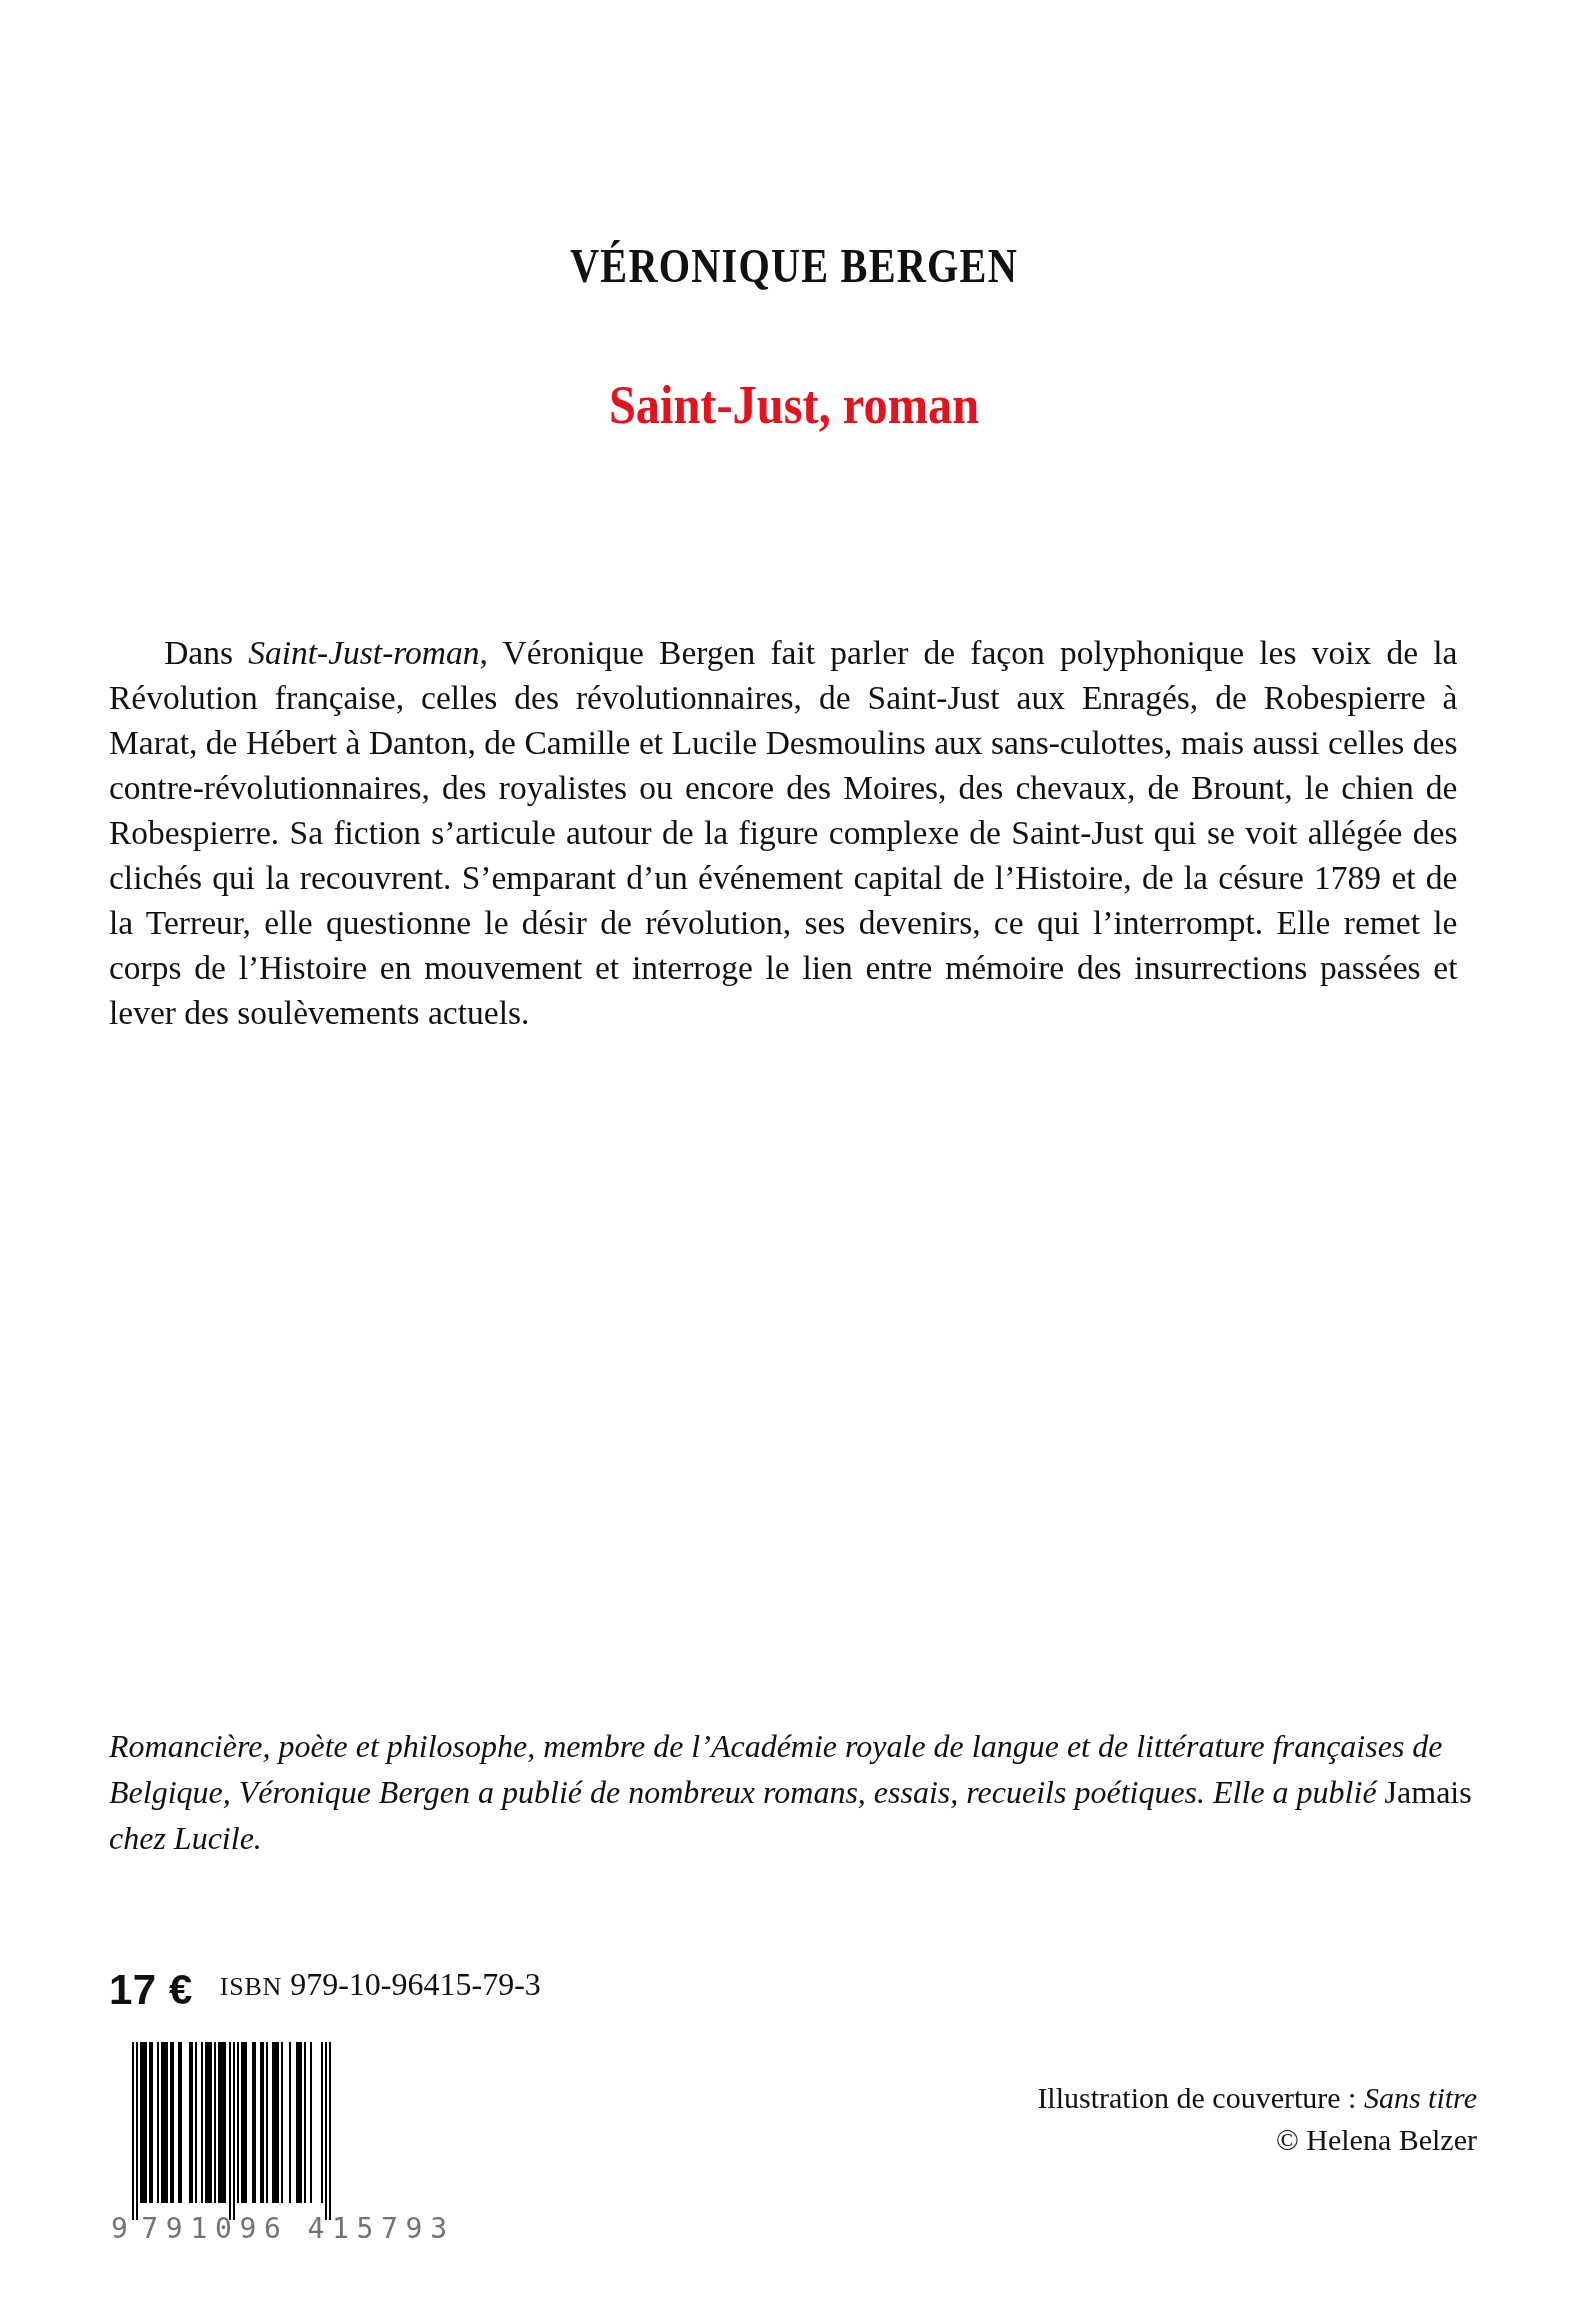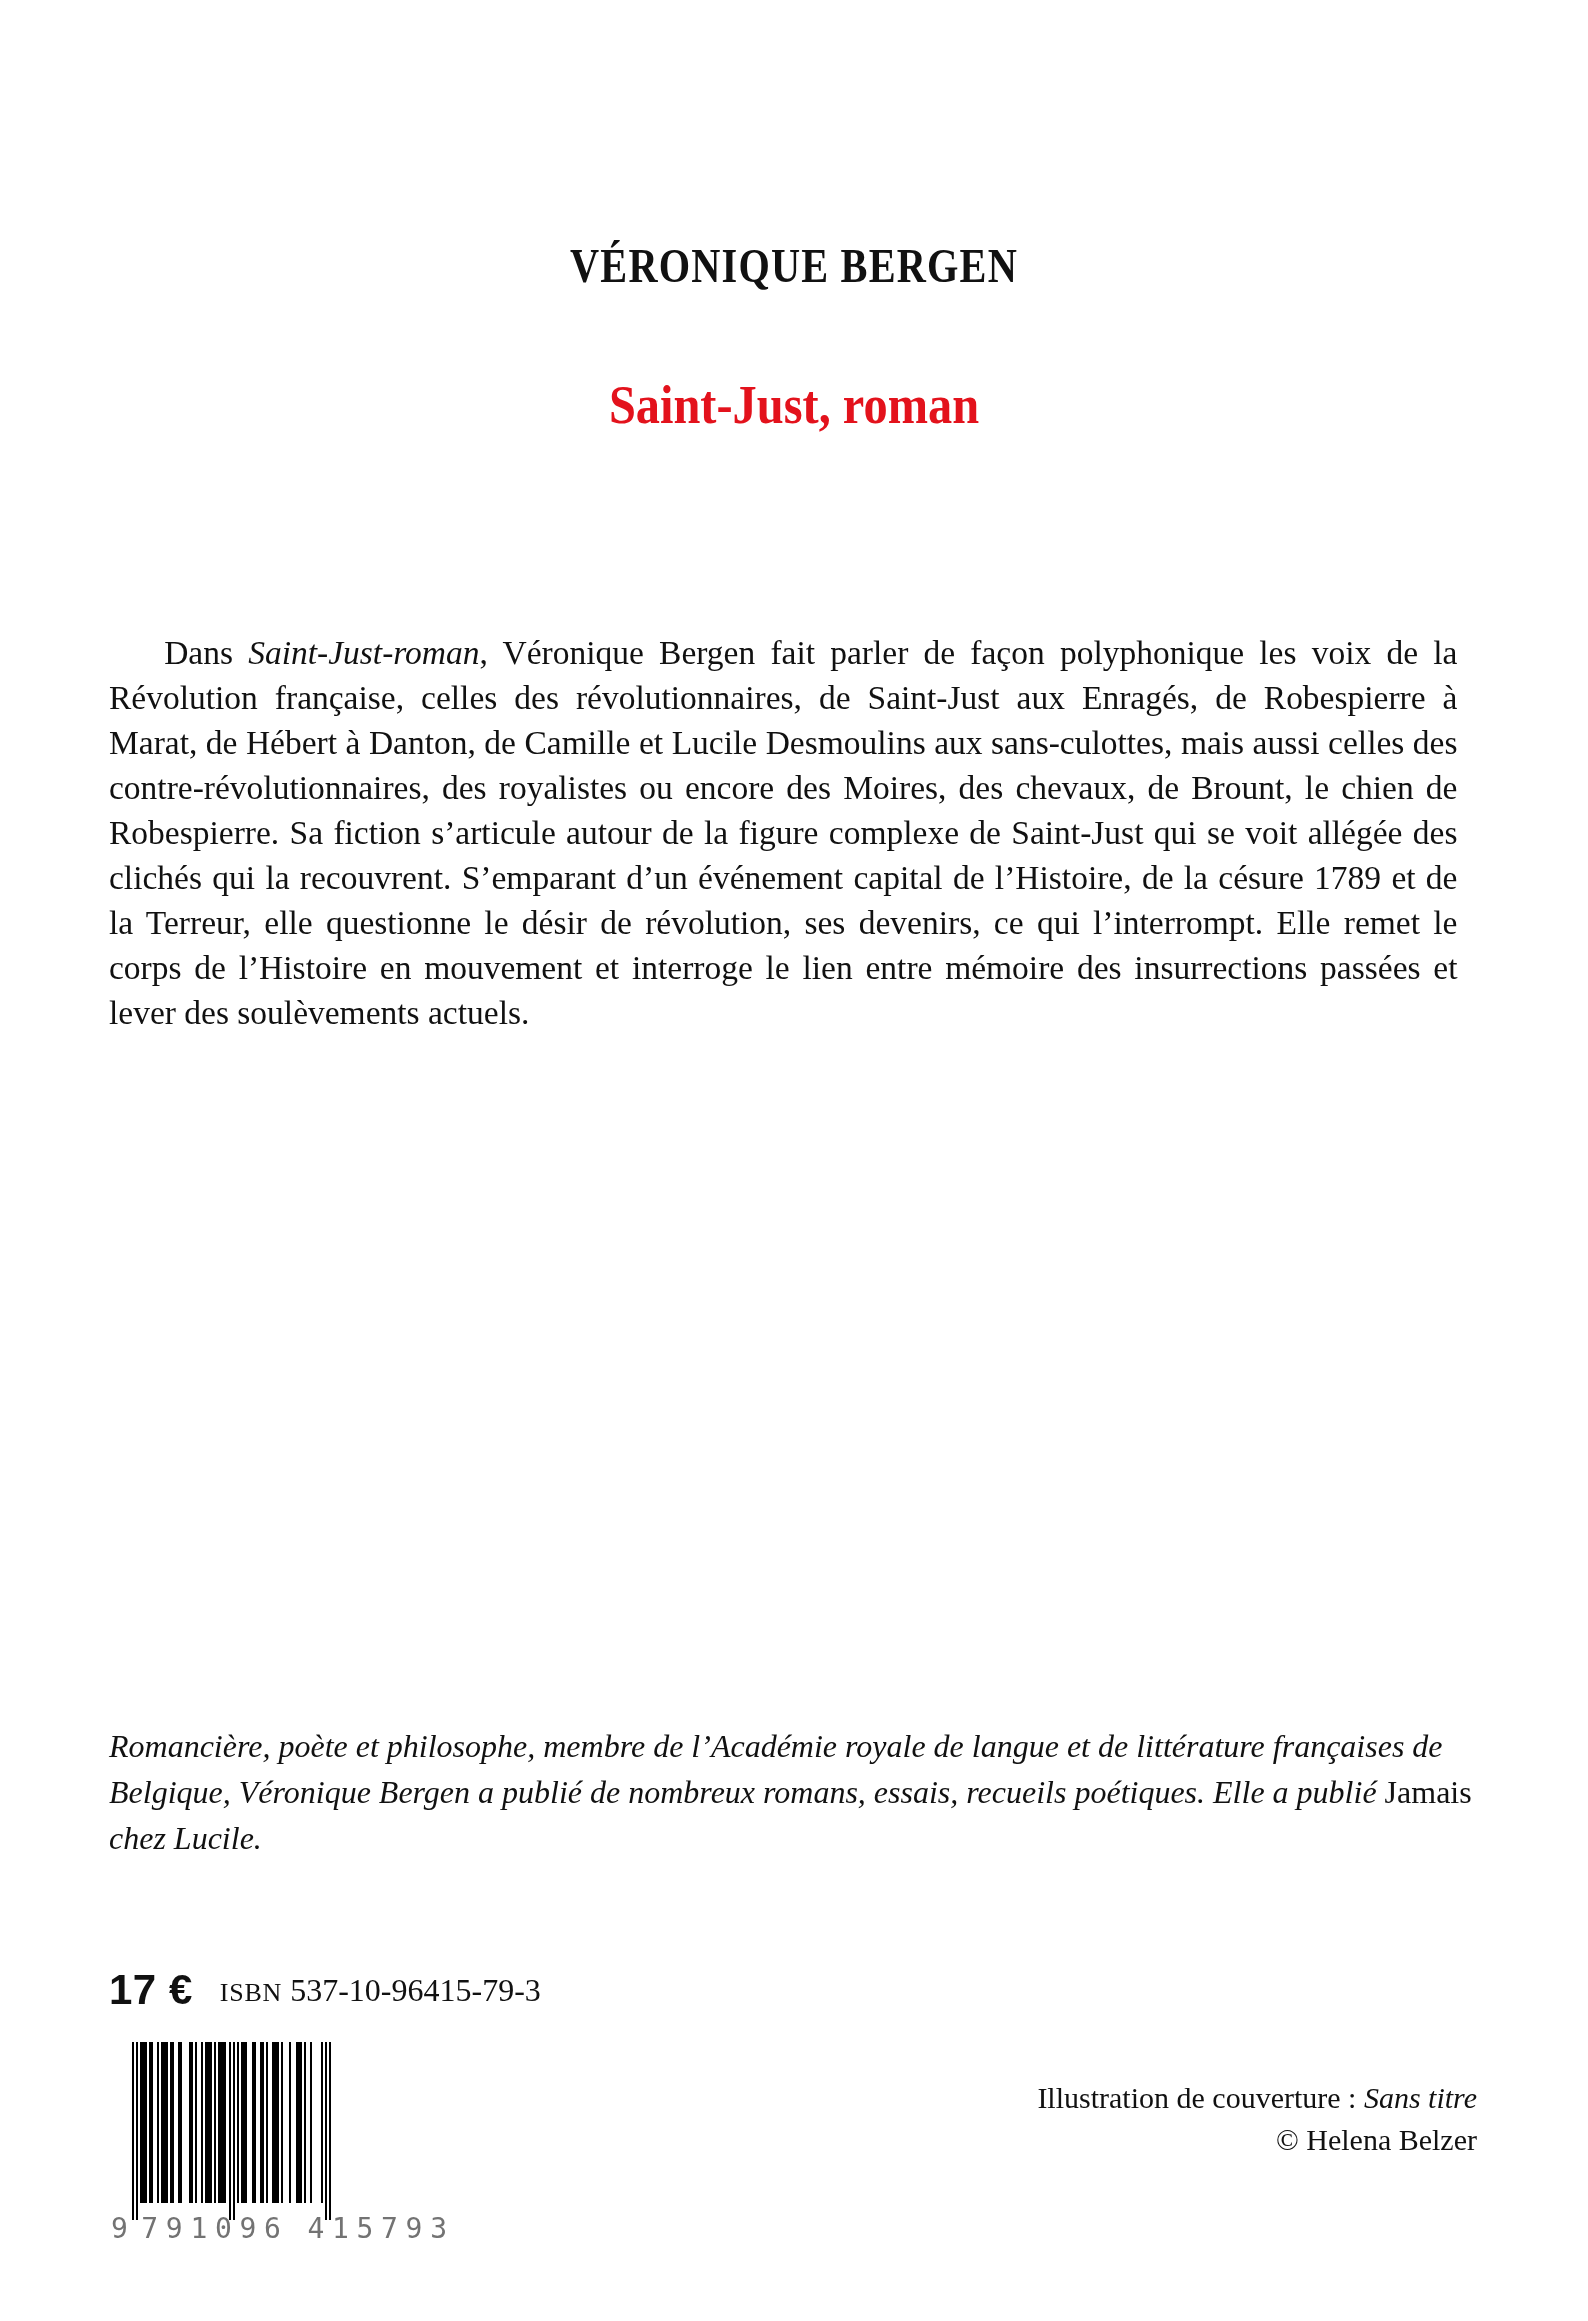--- a/index.html
+++ b/index.html
@@ -81,21 +81,21 @@
     color: #111111;
   }
   .bio .roman { font-style: normal; margin-top: 36px; }
 
   
   .price-row {
     position: absolute;
     top: 1966px;
     left: 109px;
     display: flex;
-    align-items: center;
+    align-items: flex-start;
     gap: 27px;
   }
   .price {
     font-family: "Liberation Sans", "DejaVu Sans", sans-serif;
     font-weight: bold;
     font-size: 42px;
     color: #111111;
     letter-spacing: 0.5px;
   }
   .isbn {
@@ -163,21 +163,21 @@
   <div class="book-title" style="color: rgb(227, 18, 28);">
     <span>Saint-Just, roman</span>
   </div>
 
   <p class="blurb"><span>Dans </span><i>Saint-Just-roman</i><span>, Véronique Bergen fait parler de façon polyphonique les voix de la Révolution française, celles des révolutionnaires, de Saint-Just aux Enragés, de Robespierre à Marat, de Hébert à Danton, de Camille et Lucile Desmoulins aux sans-culottes, mais aussi celles des contre-révolutionnaires, des royalistes ou encore des Moires, des chevaux, de Brount, le chien de Robespierre. Sa fiction s’articule autour de la figure complexe de Saint-Just qui se voit allégée des clichés qui la recouvrent. S’emparant d’un événement capital de l’Histoire, de la césure 1789 et de la Terreur, elle questionne le désir de révolution, ses devenirs, ce qui l’interrompt. Elle remet le corps de l’Histoire en mouvement et interroge le lien entre mémoire des insurrections passées et lever des soulèvements actuels.</span></p>
 
   <p class="bio"><span>Romancière, poète et philosophe, membre de l’Académie royale de langue et de littérature françaises de Belgique, Véronique Bergen a publié de nombreux romans, essais, recueils poétiques. Elle a publié </span><span class="roman">Jamais</span><span> chez Lucile.</span></p>
 
   <div class="price-row">
     <span class="price">17 €</span>
-    <span class="isbn"><span class="smallcaps">ISBN</span>&nbsp;<span>537-10-96415-79-3</span></span>
+    <span class="isbn"><span class="smallcaps">ISBN</span>&nbsp;<span>979-10-96415-79-3</span></span>
   </div>
 
   <div class="barcode-wrap">
     <div class="barcode-bars" id="barcode-bars">
         <span class="bar guard" style="width: 2.1px;"></span>
         <span class="bar guard" style="width: 2.1px; background: transparent;"></span>
         <span class="bar guard" style="width: 2.1px;"></span>
         <span class="bar" style="width: 2.1px; background: transparent;"></span>
         <span class="bar" style="width: 6.3px;"></span>
         <span class="bar" style="width: 2.1px; background: transparent;"></span>

